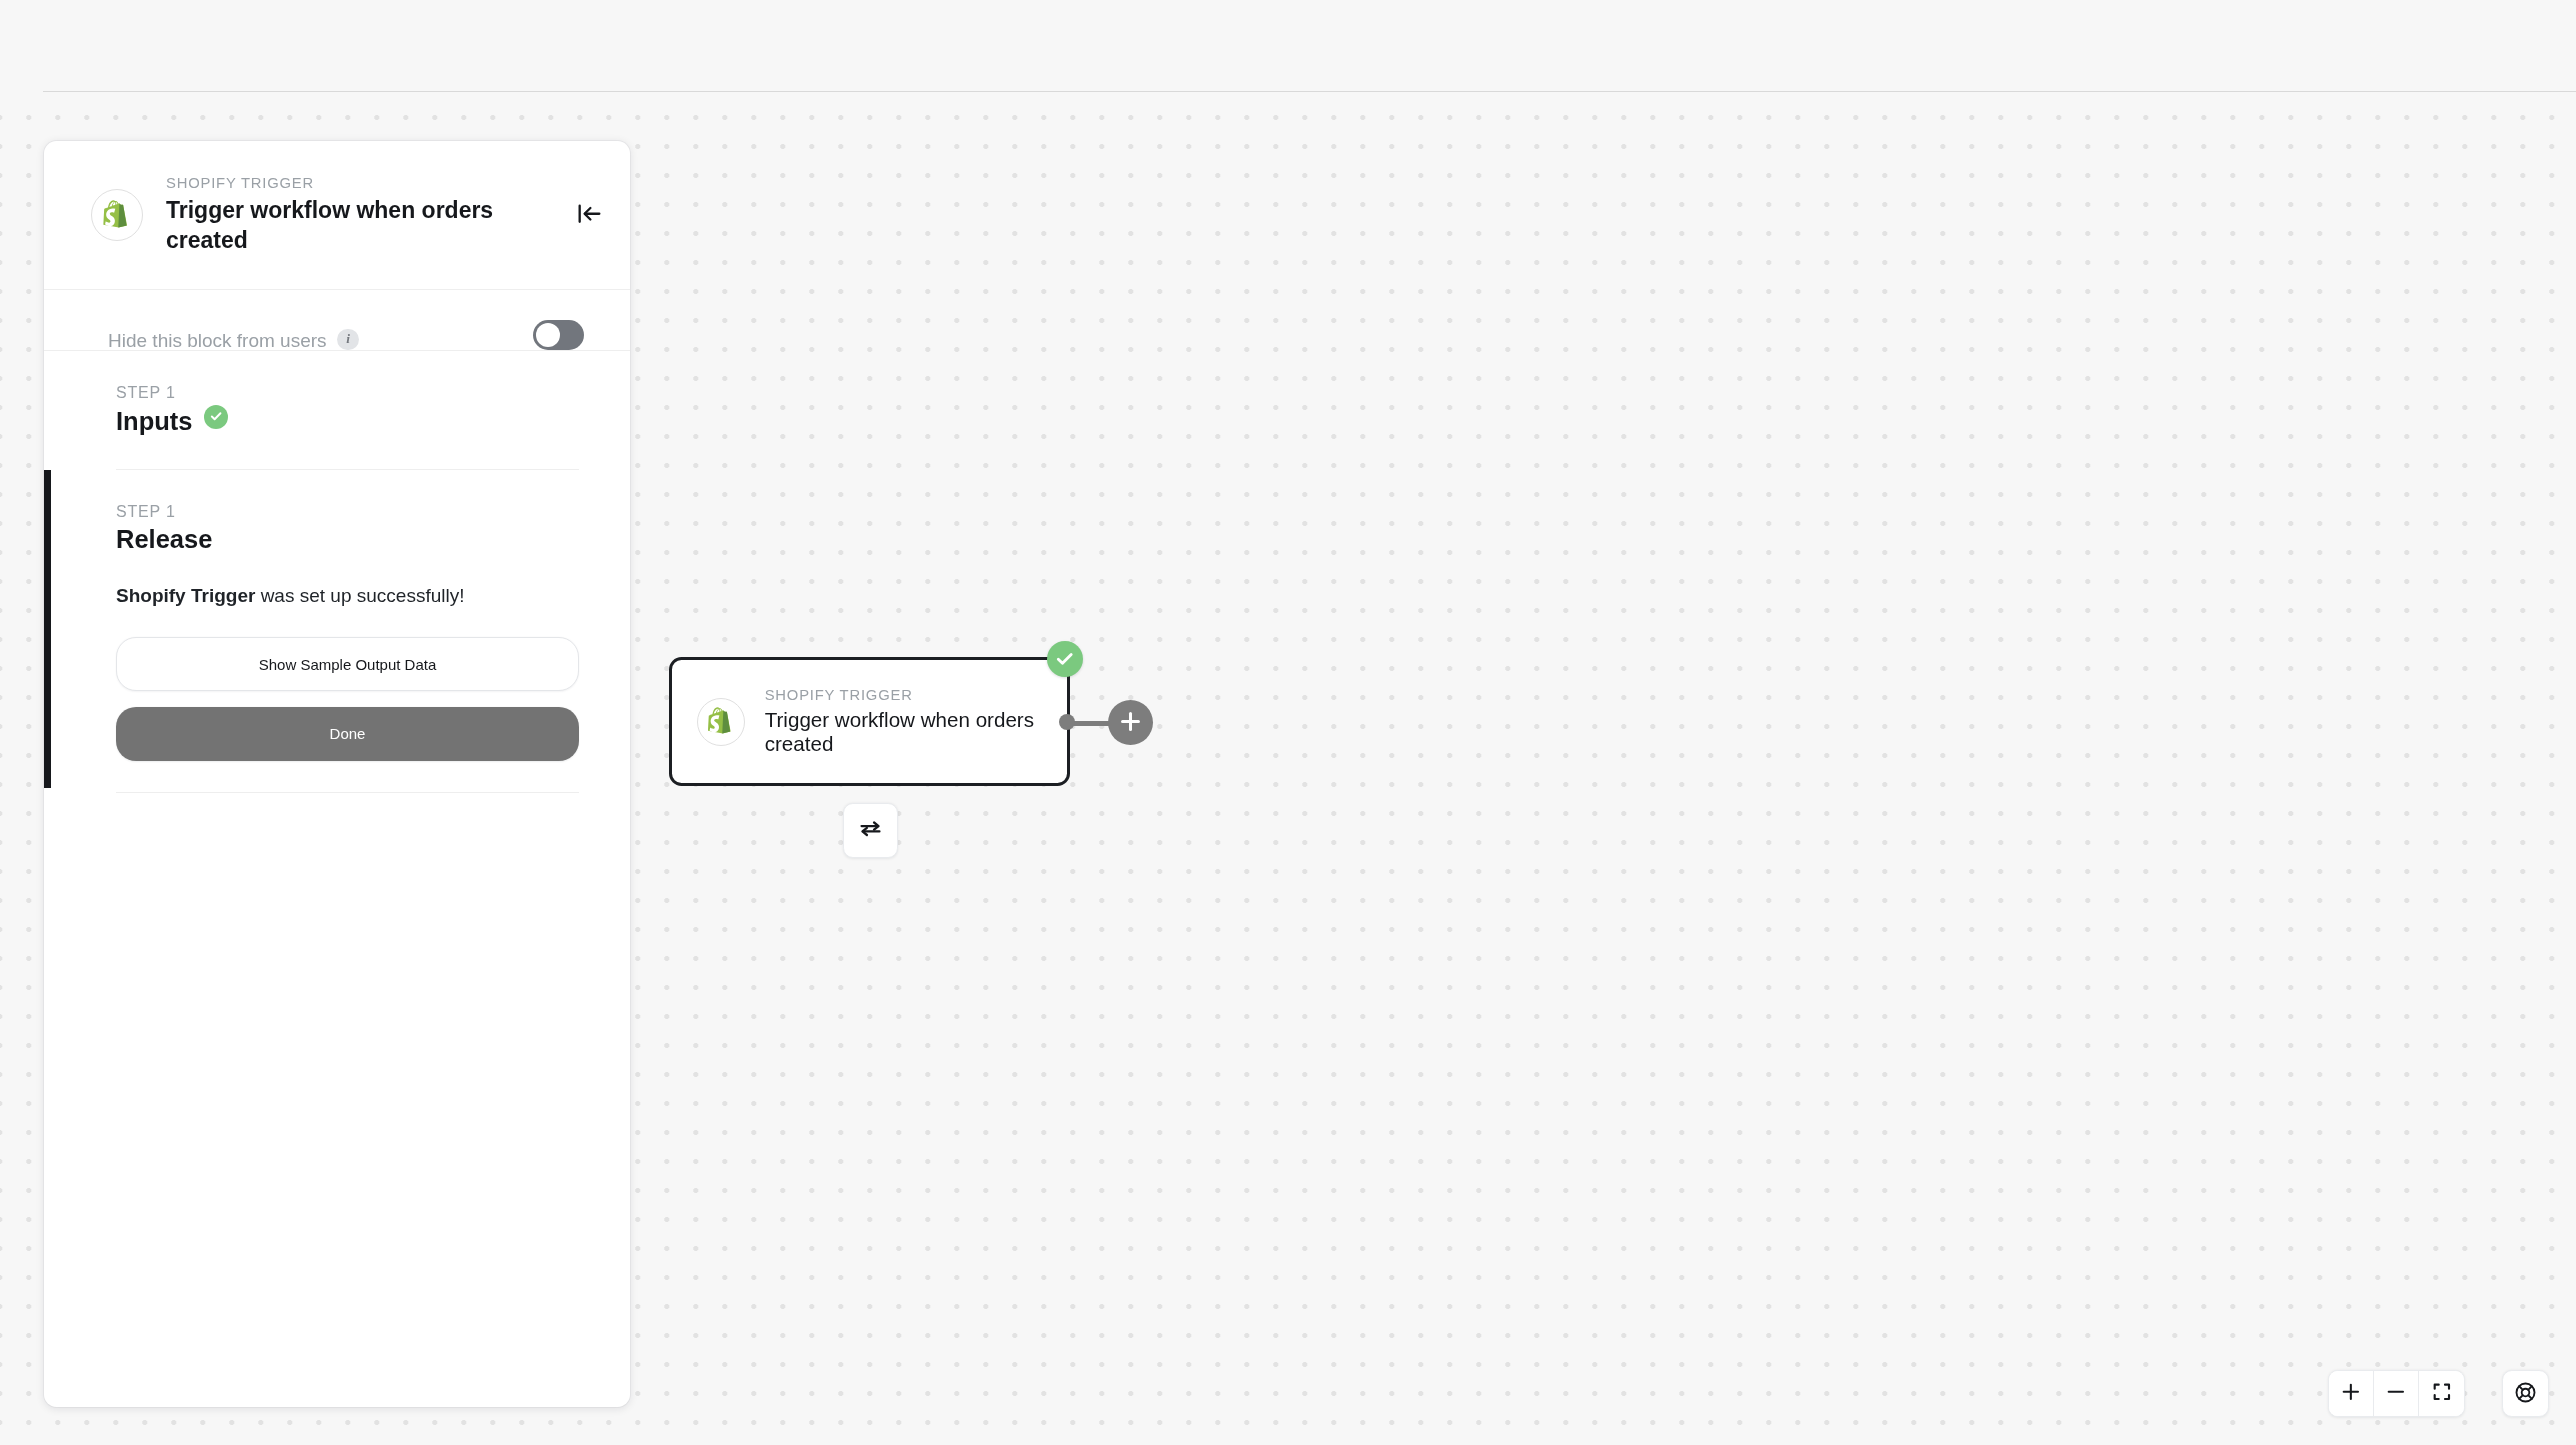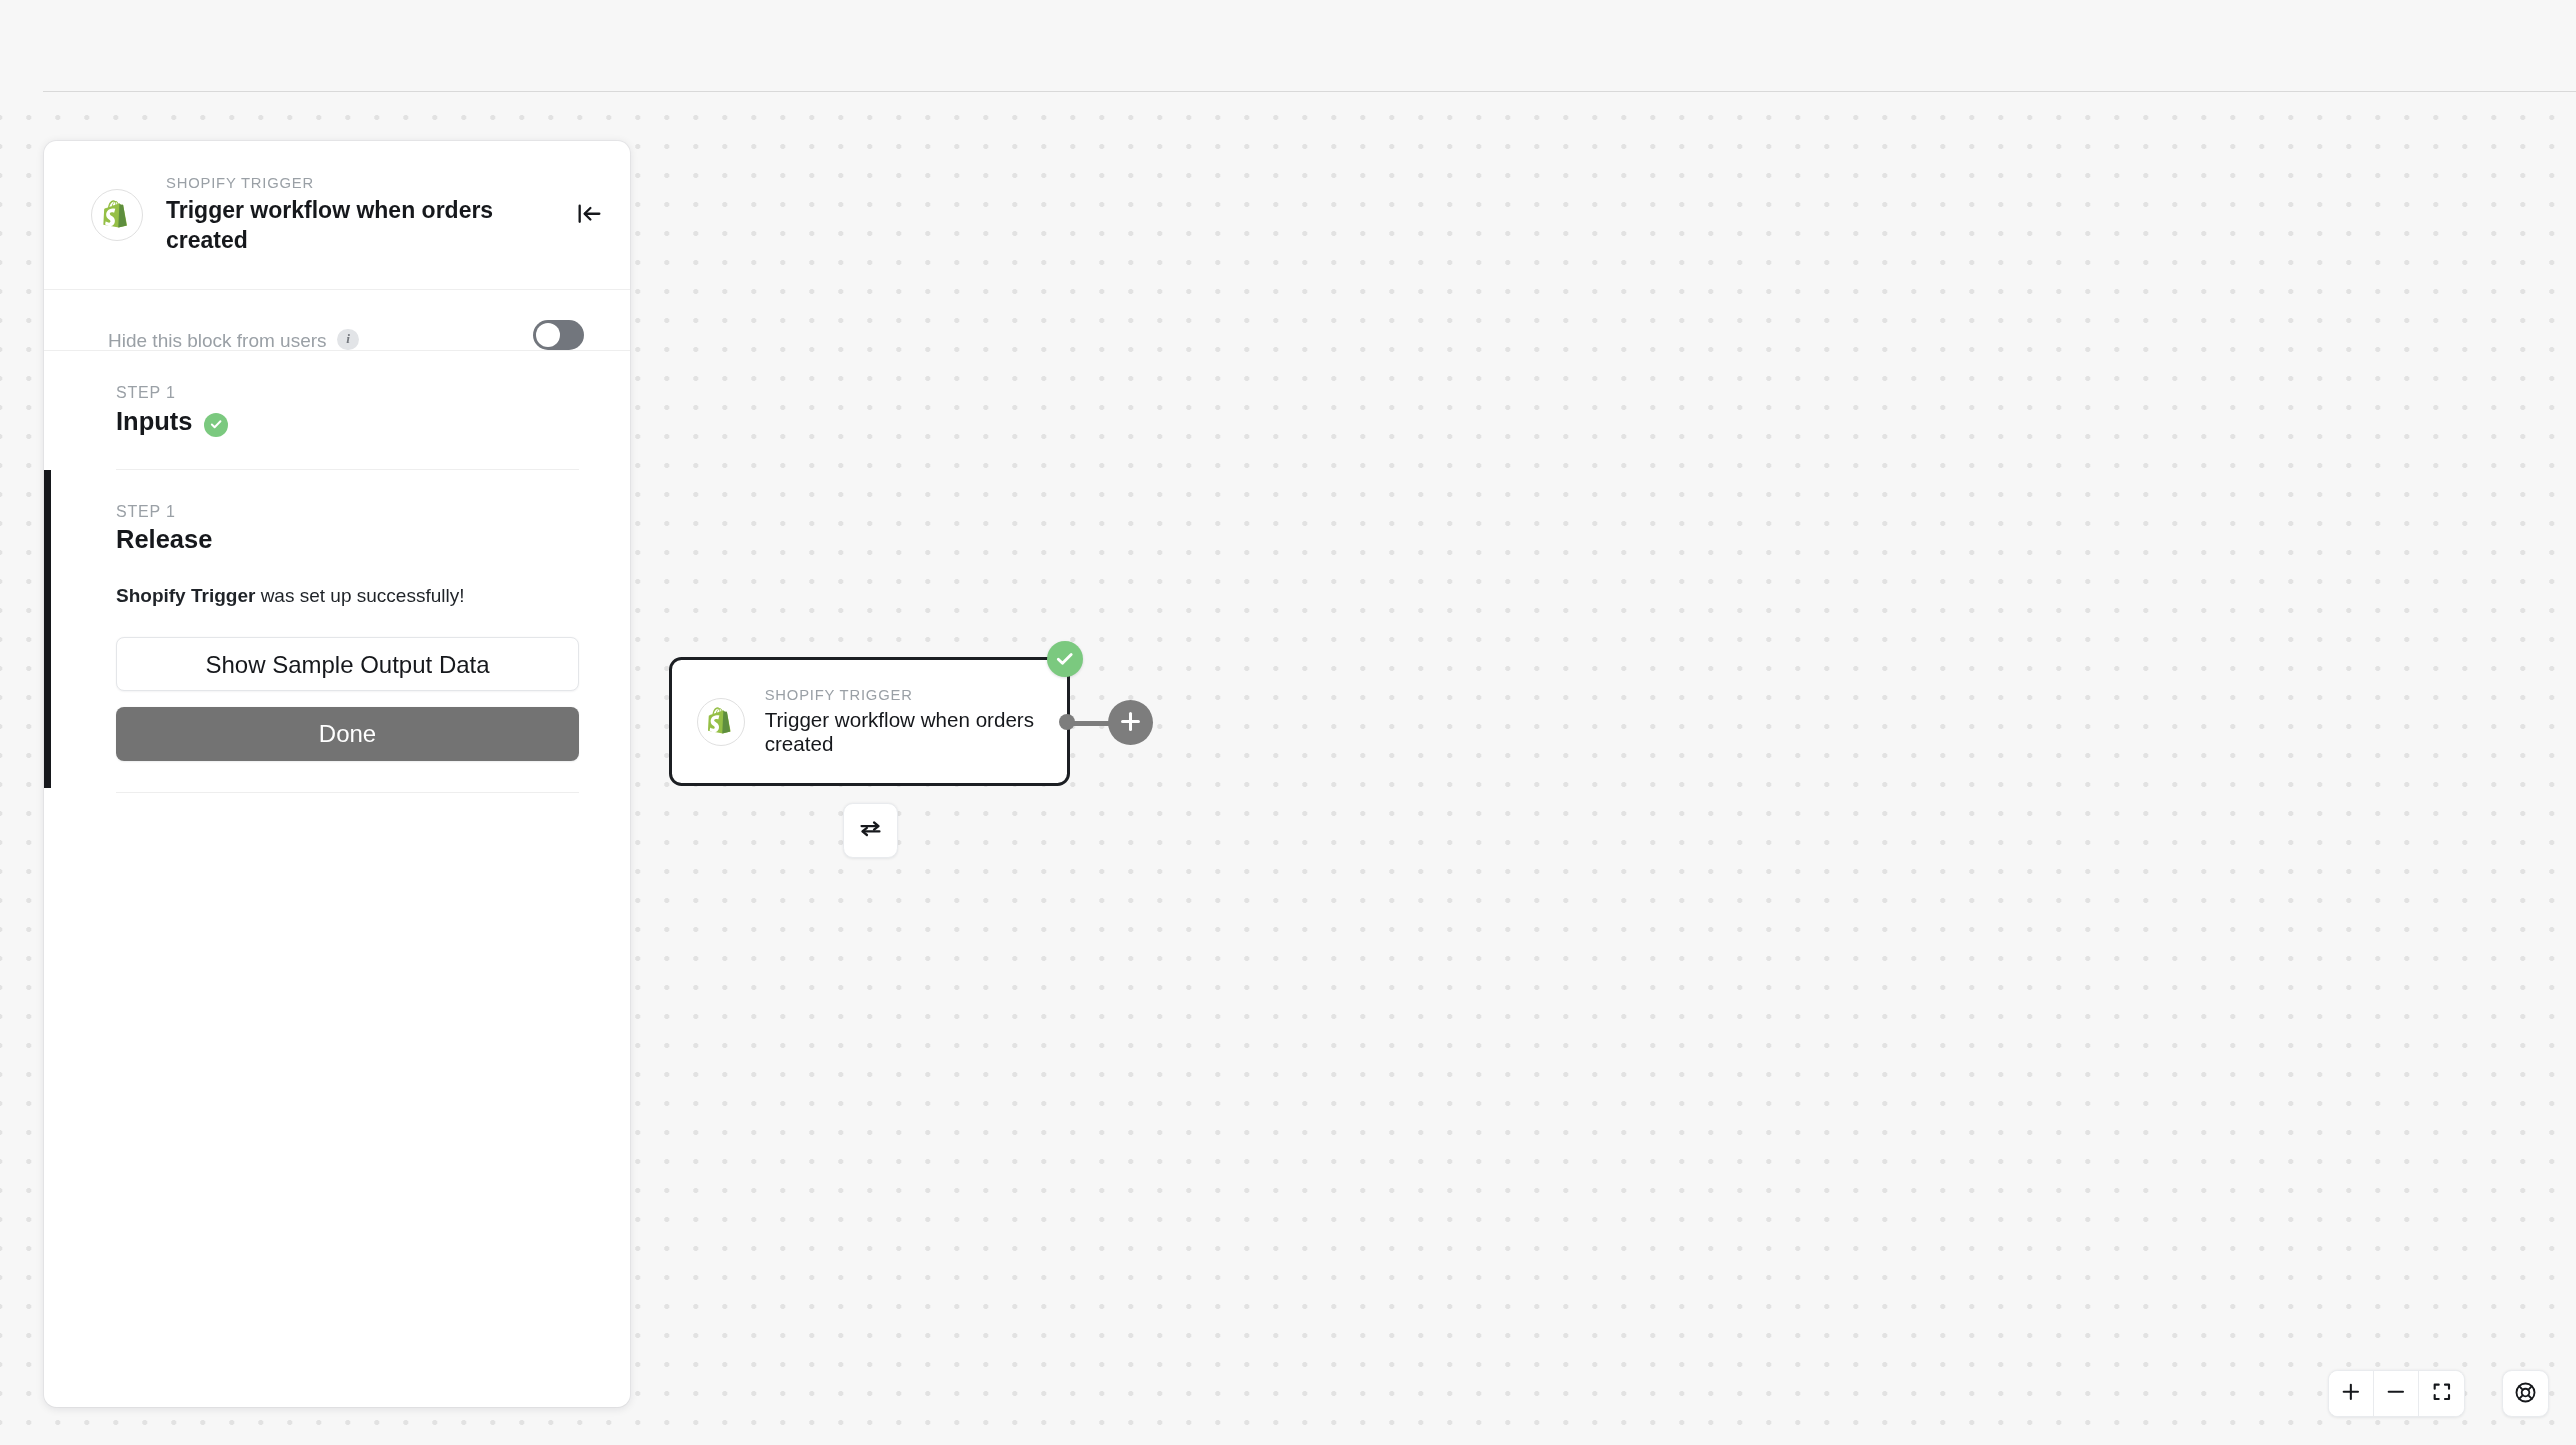--- a/index.html
+++ b/index.html
@@ -248,21 +248,21 @@
     background: #16181c;
   }
   .step-kicker {
     font-size: 16px;
     letter-spacing: 0.8px;
     color: #9aa0a6;
     line-height: 17px;
   }
   .step-title-row {
     display: flex;
-    align-items: flex-end;
+    align-items: flex-start;
     gap: 11.6px;
     margin-top: 3.6px;
   }
   .step-title {
     font-size: 25.5px;
     font-weight: bold;
     color: #16181c;
     line-height: 32px;
   }
   .check-badge {
@@ -282,22 +282,22 @@
     font-size: 19px;
     color: #1f2328;
     line-height: 23px;
   }
   #step2-body .strong { font-weight: bold; }
 
   .panel-btn {
     display: block;
     width: 100%;
     height: 54px;
-    border-radius: 8px;
-    font-size: 24px;
+    border-radius: 20px;
+    font-size: 15px;
     font-family: "Liberation Sans", sans-serif;
     cursor: pointer;
     line-height: 54px;
     text-align: center;
   }
   #show-sample-button {
     margin-top: 29.5px;
     background: #ffffff;
     border: 1.3px solid #e4e6e9;
     color: #16181c;

